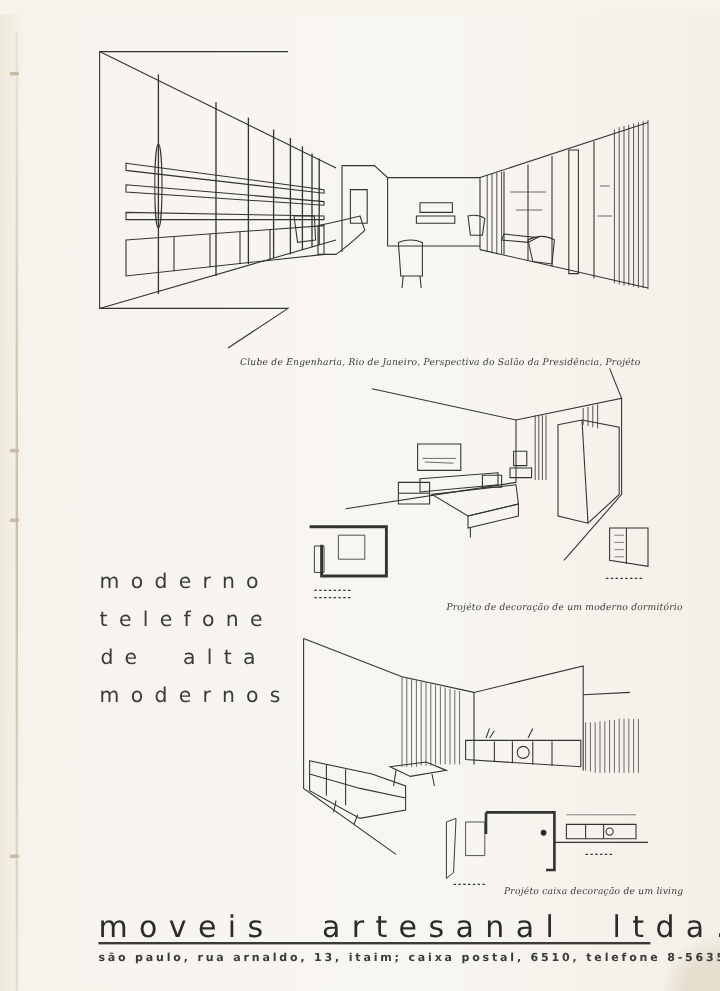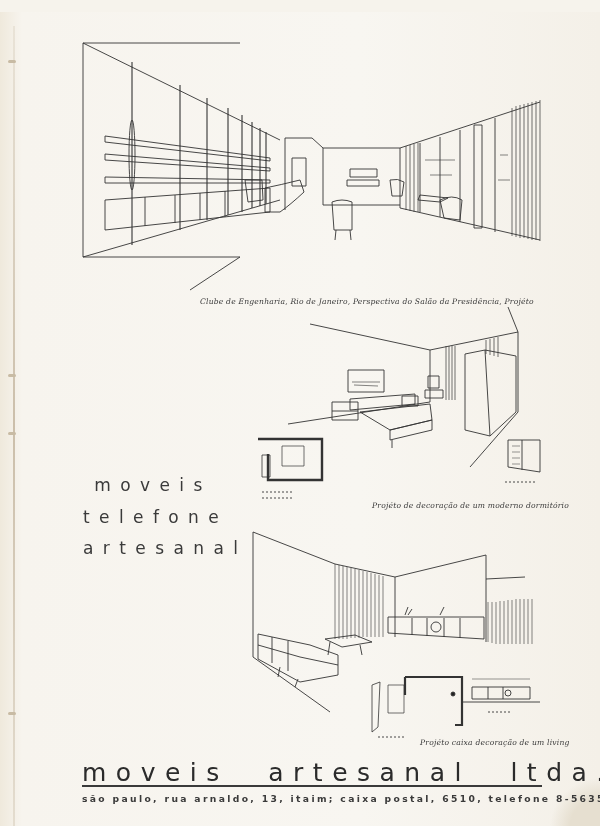--- a/index.html
+++ b/index.html
@@ -260,21 +260,22 @@
     <line x1="238" y1="160" x2="238" y2="172"></line>
     <line x1="253" y1="160" x2="253" y2="172"></line>
     <circle cx="258" cy="166" r="3"></circle>
     <circle cx="203" cy="167" r="2" fill="#222"></circle>
     <line x1="222" y1="152" x2="280" y2="152" stroke-width="0.5"></line>
     <line x1="238" y1="185" x2="260" y2="185" stroke-dasharray="2 2"></line>
   </svg>
   <div class="caption" style="left:420px;top:726px">Projéto caixa decoração de um living</div>
 
   <div class="slogan">
-    <div>moveis</div>
+    <div>moderno</div>
     <div>telefone</div>
-    <div>artesanal</div>
+    <div style="word-spacing:14px">de alta</div>
+    <div>modernos</div>
   </div>
 
   <div class="company" style="word-spacing:22px">moveis artesanal ltda.</div>
   <div class="rule"></div>
   <div class="address">são paulo, rua arnaldo, 13, itaim; caixa postal, 6510, telefone 8-5635</div>
 </div>
 
 </body></html>

